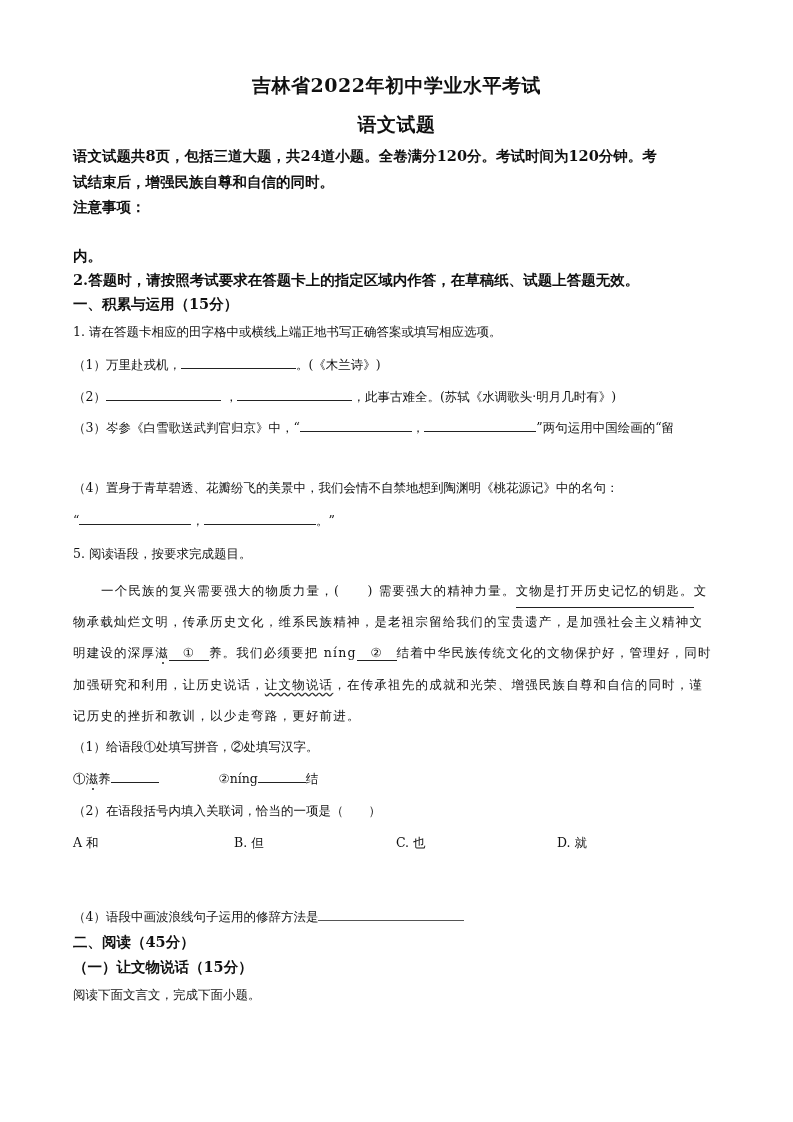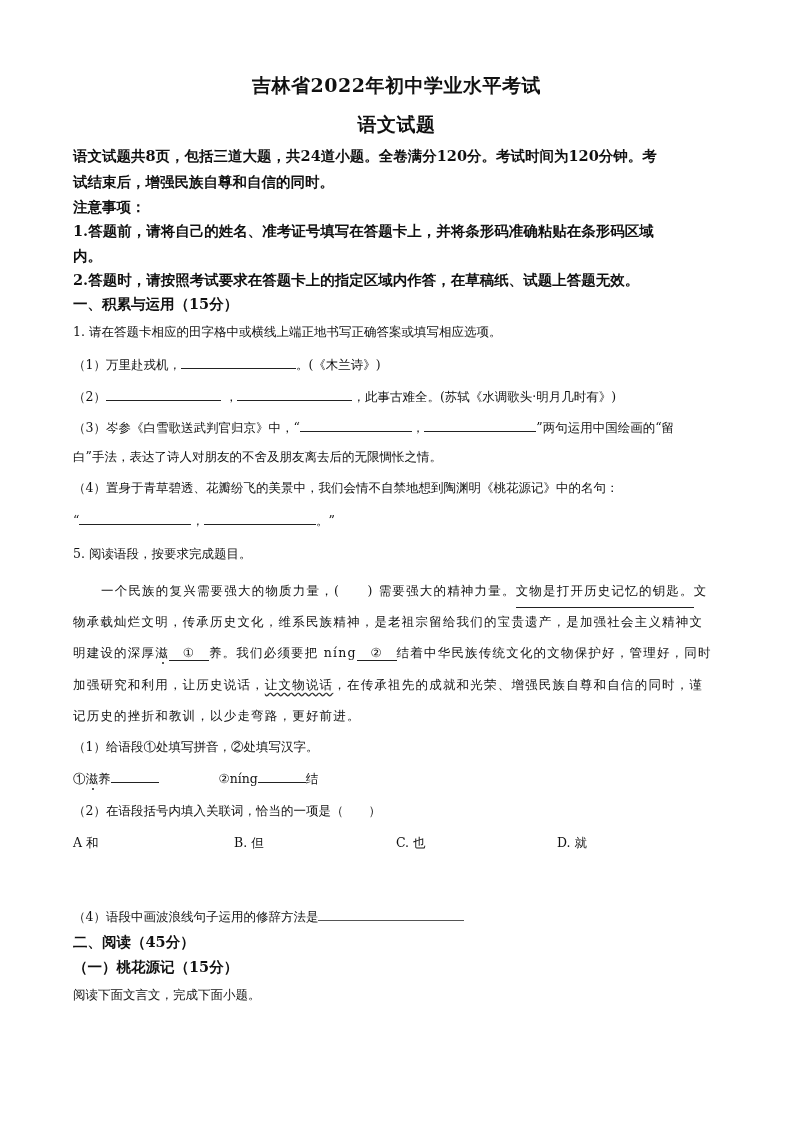--- a/index.html
+++ b/index.html
@@ -25,40 +25,38 @@
 <body>
 
 <div class="page">
 
   <div class="abs title" style="top:73px;">吉林省2022年初中学业水平考试</div>
   <div class="abs title" style="top:112px;">语文试题</div>
 
   <div class="abs bold" style="left:73px; top:147px;">语文试题共8页，包括三道大题，共24道小题。全卷满分120分。考试时间为120分钟。考</div>
   <div class="abs bold" style="left:73px; top:173px;">试结束后，增强民族自尊和自信的同时。</div>
   <div class="abs bold" style="left:73px; top:198px;">注意事项：</div>
-  <div class="abs bold" style="left:73px; top:222px;">1.答题前，请将自己的姓名、准考证号填写在答题卡上，并将条形码准确粘贴在条形码区域</div>
   <div class="abs bold" style="left:73px; top:247px;">内。</div>
   <div class="abs bold" style="left:73px; top:271px;">2.答题时，请按照考试要求在答题卡上的指定区域内作答，在草稿纸、试题上答题无效。</div>
 
   <div class="abs heading" style="left:73px; top:295px;">一、积累与运用（15分）</div>
 
   <div class="abs norm" style="left:73px; top:324px;">1. 请在答题卡相应的田字格中或横线上端正地书写正确答案或填写相应选项。</div>
 
   <div class="abs norm" style="left:73px; top:355px;">
     <span>（1）万里赴戎机，</span><span class="blank" style="width:115px;"></span><span>。(《木兰诗》)</span>
   </div>
 
   <div class="abs norm" style="left:73px; top:387px;">
     <span>（2）</span><span class="blank" style="width:115px;"></span>&nbsp;<span>，</span><span class="blank" style="width:115px;"></span><span>，此事古难全。(苏轼《水调歌头·明月几时有》)</span>
   </div>
 
   <div class="abs norm" style="left:73px; top:418px;">
     <span>（3）岑参《白雪歌送武判官归京》中，“</span><span class="blank" style="width:112px;"></span><span>，</span><span class="blank" style="width:112px;"></span><span>”两句运用中国绘画的“留</span>
   </div>
-  <div class="abs norm" style="left:73px; top:449px;">白”手法，表达了诗人对朋友的不舍及朋友离去后的无限惆怅之情。</div>
 
   <div class="abs norm" style="left:73px; top:480px;">（4）置身于青草碧透、花瓣纷飞的美景中，我们会情不自禁地想到陶渊明《桃花源记》中的名句：</div>
   <div class="abs norm" style="left:73px; top:511px;">
     <span>“</span><span class="blank" style="width:112px;"></span><span>，</span><span class="blank" style="width:112px;"></span><span>。”</span>
   </div>
 
   <div class="abs norm" style="left:73px; top:546px;">5. 阅读语段，按要求完成题目。</div>
 
   <div class="abs passage" style="left:101px; top:583px;">
     <span>一个民族的复兴需要强大的物质力量，(　　) 需要强大的精神力量。</span><span class="ul">文物是打开历史记忆的钥匙。</span><span>文</span>
@@ -91,16 +89,16 @@
   </div>
   <div class="abs norm" style="left:557px; top:835px;">
     <span>D.</span>&nbsp;<span>就</span>
   </div>
 
   <div class="abs norm" style="left:73px; top:907px;">
     <span>（4）语段中画波浪线句子运用的修辞方法是</span><span class="blank" style="width:146px; border-bottom-color:#555;"></span>
   </div>
 
   <div class="abs heading" style="left:73px; top:933px;">二、阅读（45分）</div>
-  <div class="abs heading" style="left:73px; top:958px;">（一）桃花源记（15分）</div>
+  <div class="abs heading" style="left:73px; top:958px;">（一）让文物说话（15分）</div>
   <div class="abs norm" style="left:73px; top:987px;">阅读下面文言文，完成下面小题。</div>
 
 </div>
 
 </body></html>

